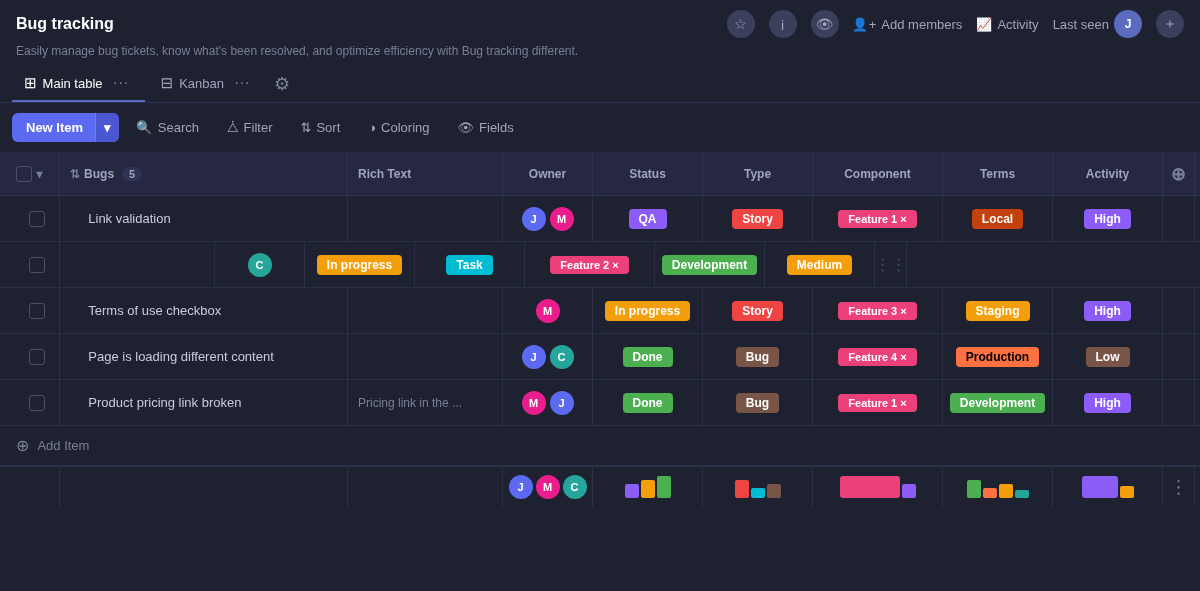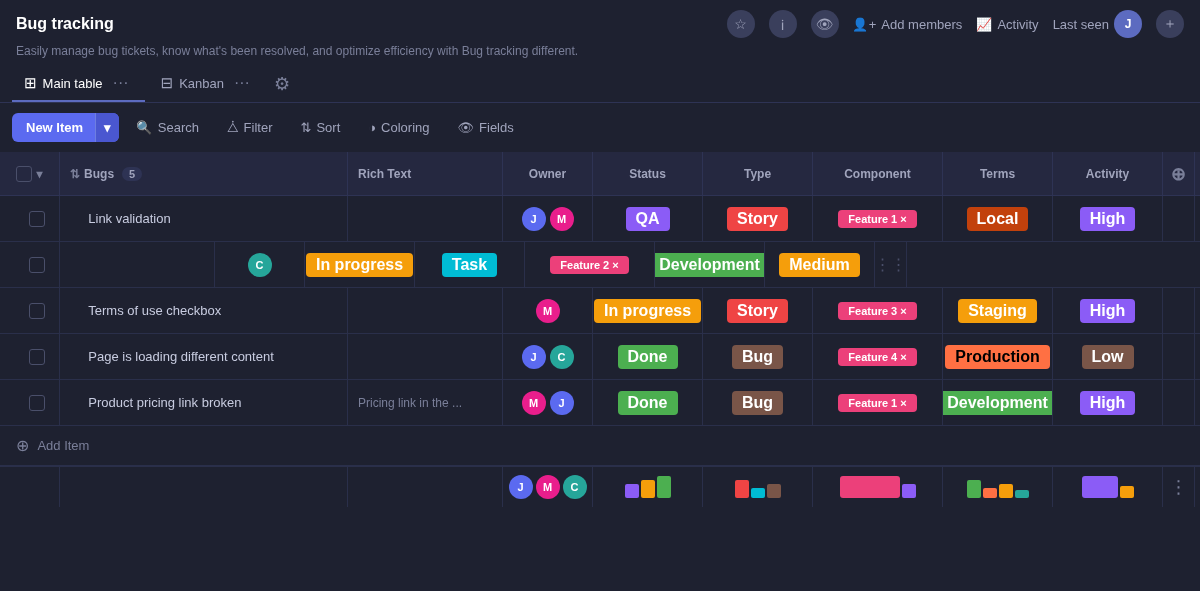--- a/index.html
+++ b/index.html
@@ -185,21 +185,21 @@
     .cell-drag { width: 32px; justify-content: center; color: #4a4f6a; font-size: 16px; }
 
     .drag-handle {
       color: #4a4f6a; font-size: 16px; cursor: grab;
       visibility: hidden;
     }
 
     .chip {
       border-radius: 4px;
       padding: 3px 10px;
-      font-size: 16px;
+      font-size: 12px;
       font-weight: 600;
       display: inline-flex;
       align-items: center;
       gap: 4px;
       white-space: nowrap;
     }
 
     .avatar-sm {
       width: 24px; height: 24px; border-radius: 50%;
       display: flex; align-items: center; justify-content: center;

